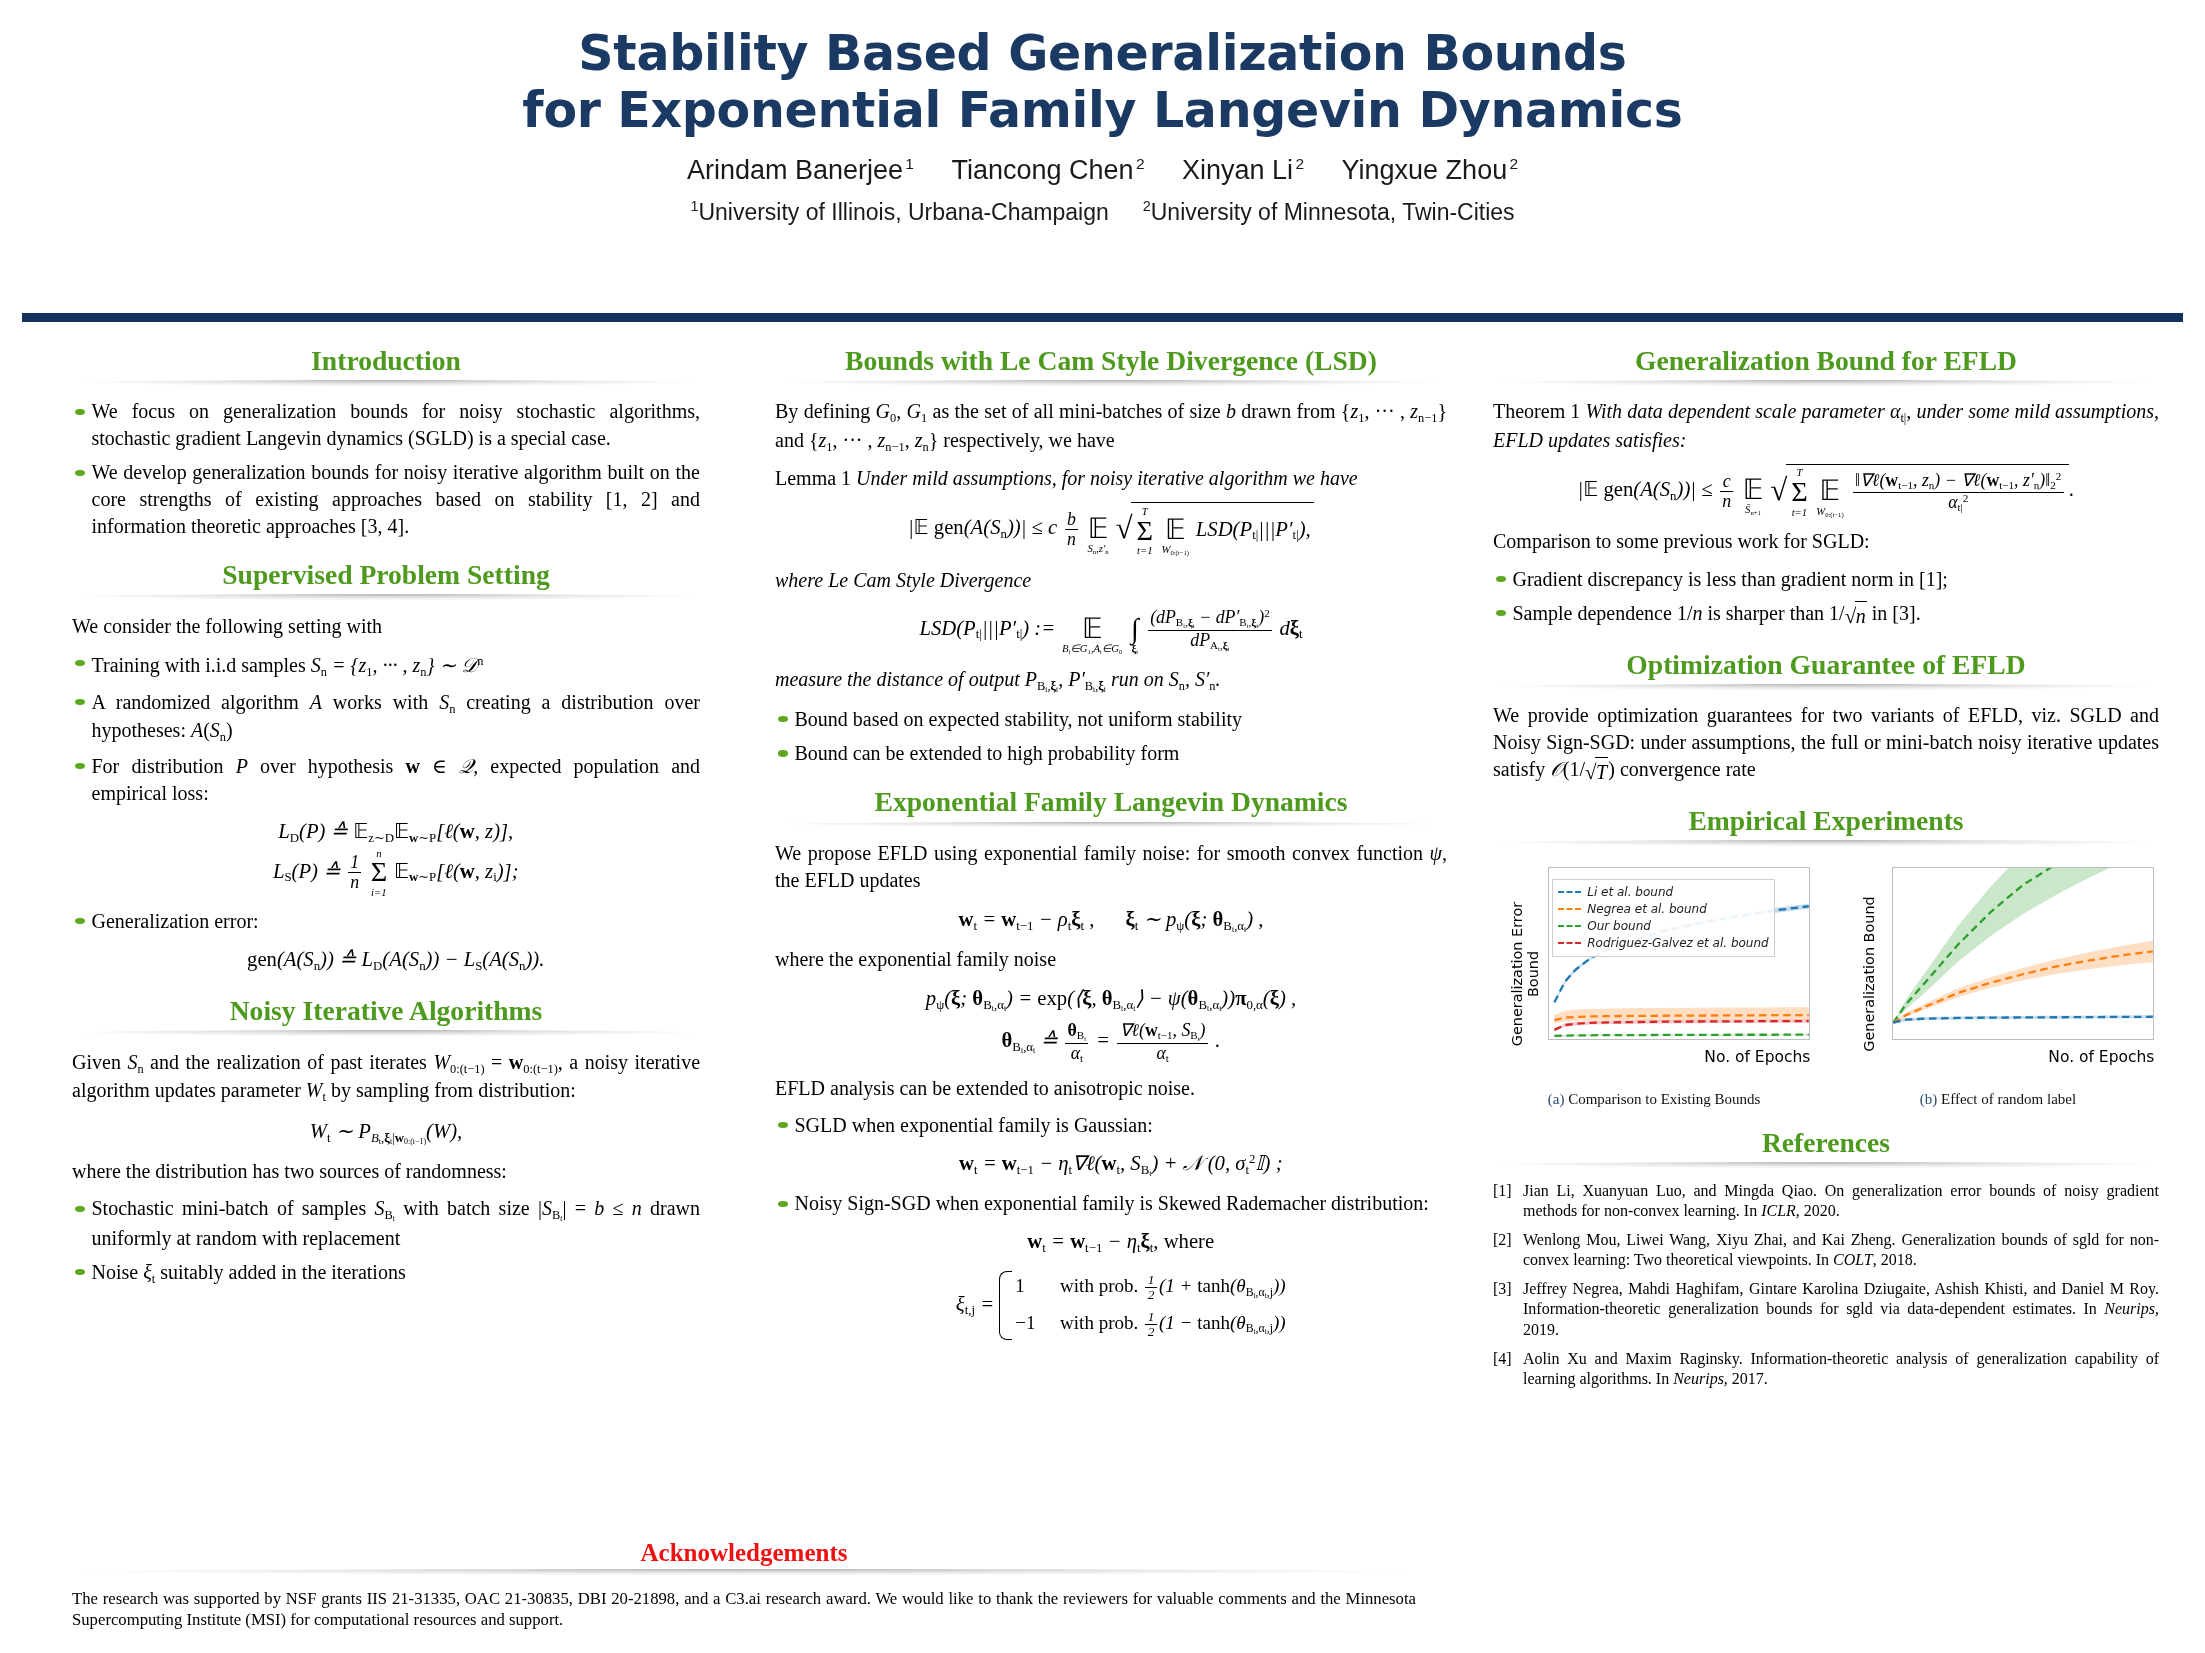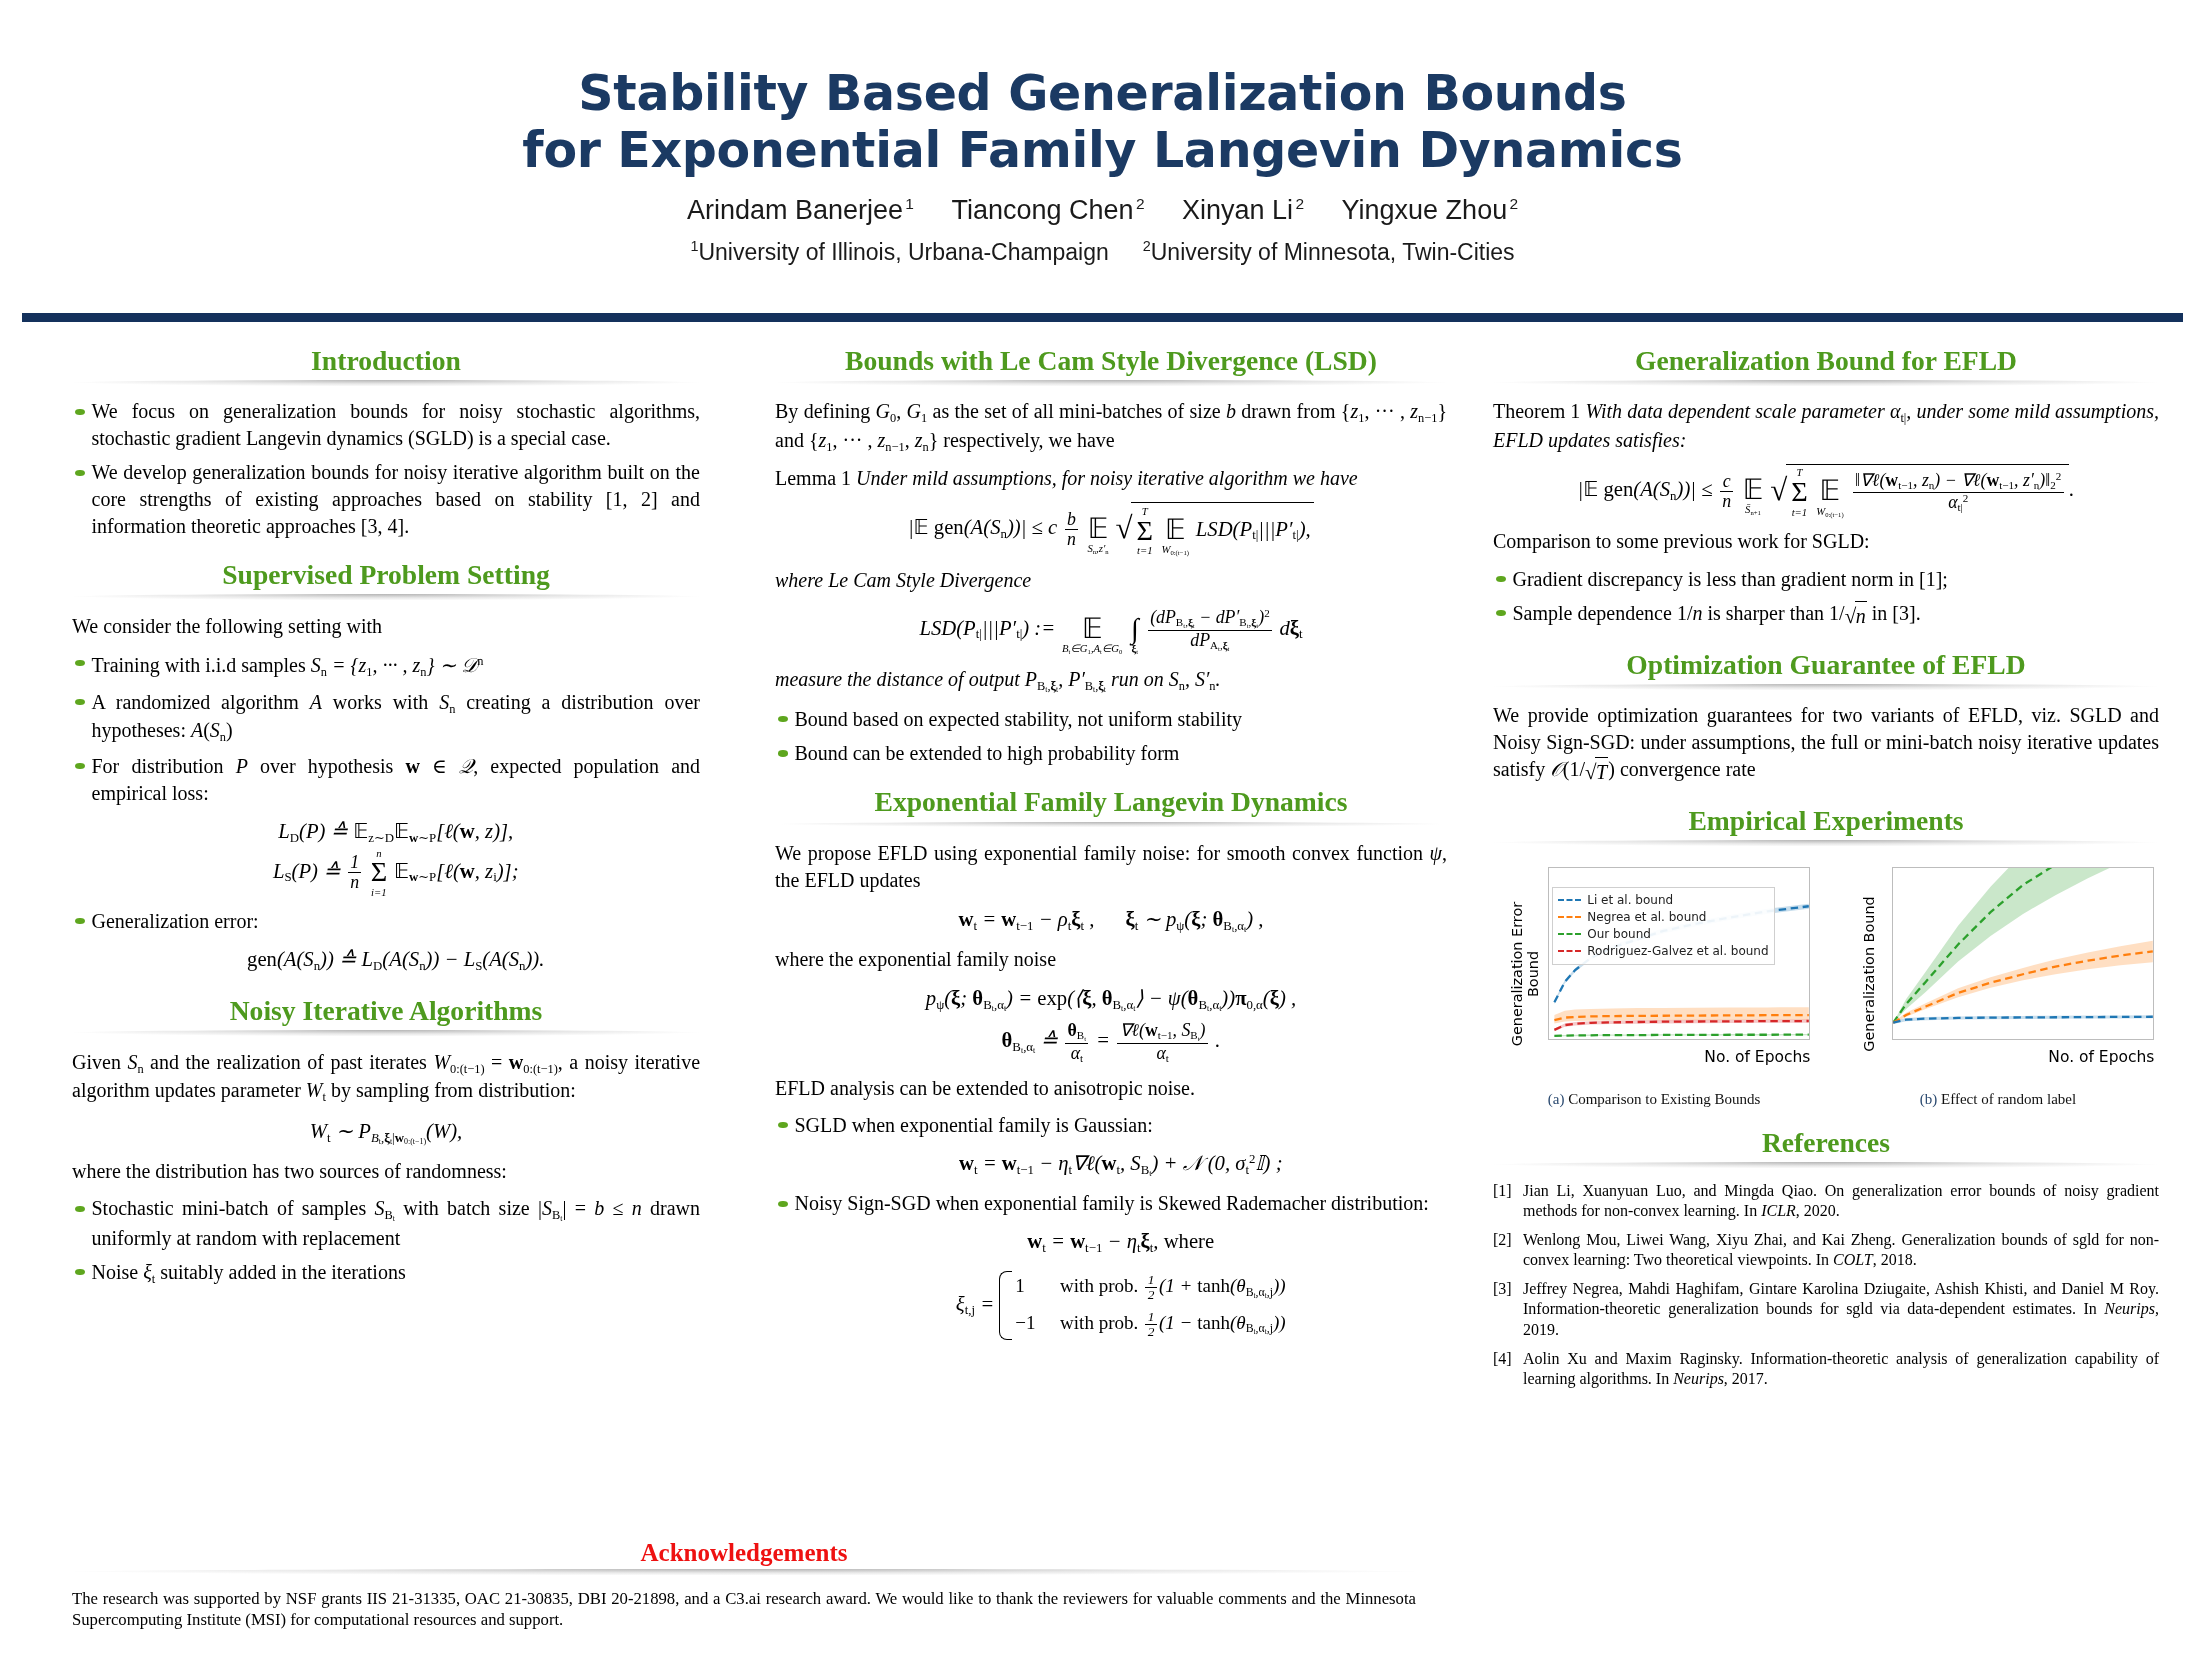--- a/index.html
+++ b/index.html
@@ -21,21 +21,20 @@
     text-align: center;
     padding-top: 26.4px;
   }
   .poster-title {
     font-family: "DejaVu Sans", sans-serif;
     font-weight: bold;
     color: #1b3a63;
     font-size: 49px;
     line-height: 1.16;
     letter-spacing: -0.3px;
-    margin-top: 40px;
   }
   .title-line { display: block; }
   .author-row {
     margin-top: 15px;
     font-size: 27px;
     font-family: "Liberation Sans", sans-serif;
     color: #1a1a1a;
   }
   .author {
     display: inline-block;
@@ -238,29 +237,30 @@
   .fig-caption {
     text-align: center;
     font-size: 15px;
     font-family: "Liberation Serif", serif;
     margin-top: 2.3px;
     color: #111;
   }
   .fig-caption .lbl { color: #2b4a70; }
   .legend {
     position: absolute;
-    left: 3.4px; top: 19px;
+    left: 3.4px; top: 11px;
     background: rgba(255,255,255,0.92);
     border: 0.6px solid #cfcfcf;
     padding: 4px 5.7px 4px 4.6px;
     font-size: 12px;
     line-height: 1.42;
     z-index: 6;
     white-space: nowrap;
     font-family: "DejaVu Sans", sans-serif;
+    font-style: italic;
   }
   .legend .li { display: flex; align-items: center; }
   .legend .swatch {
     display: inline-block;
     width: 23px; height: 0;
     border-top: 2.9px dashed currentColor;
     margin-right: 6.3px;
   }
 
   

